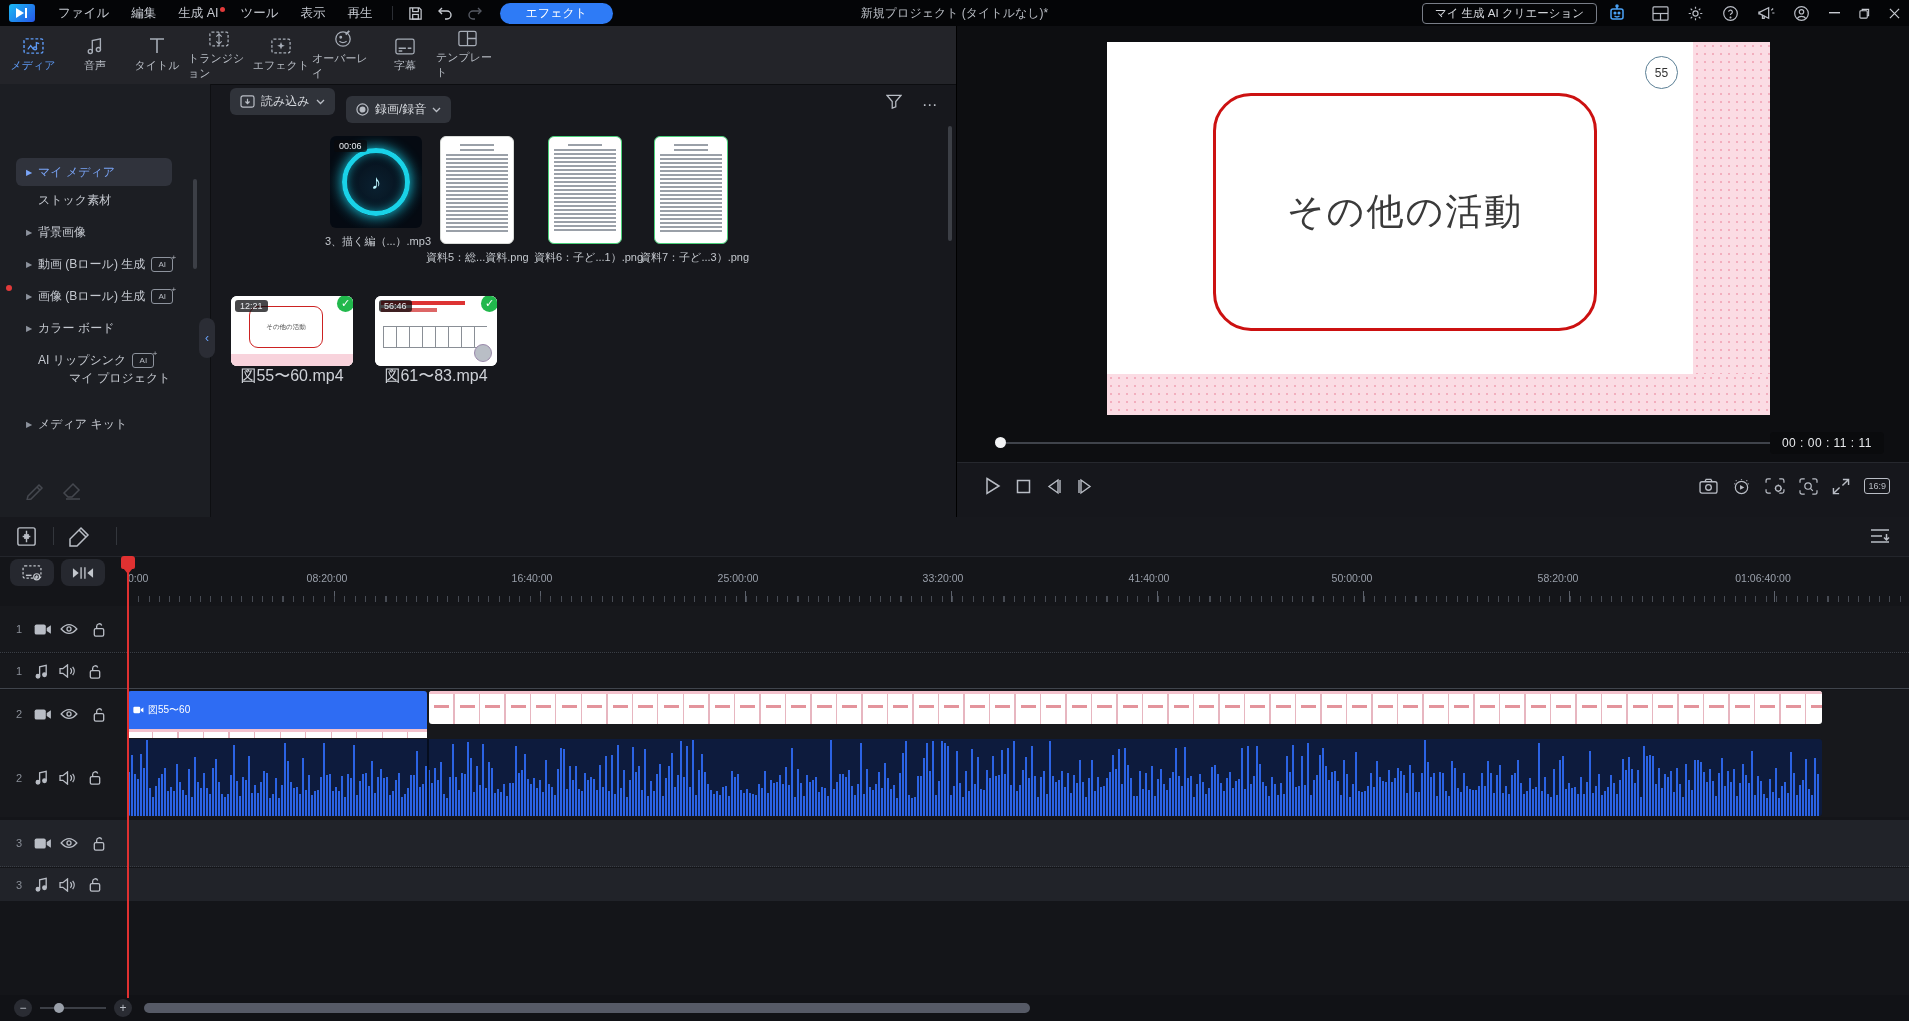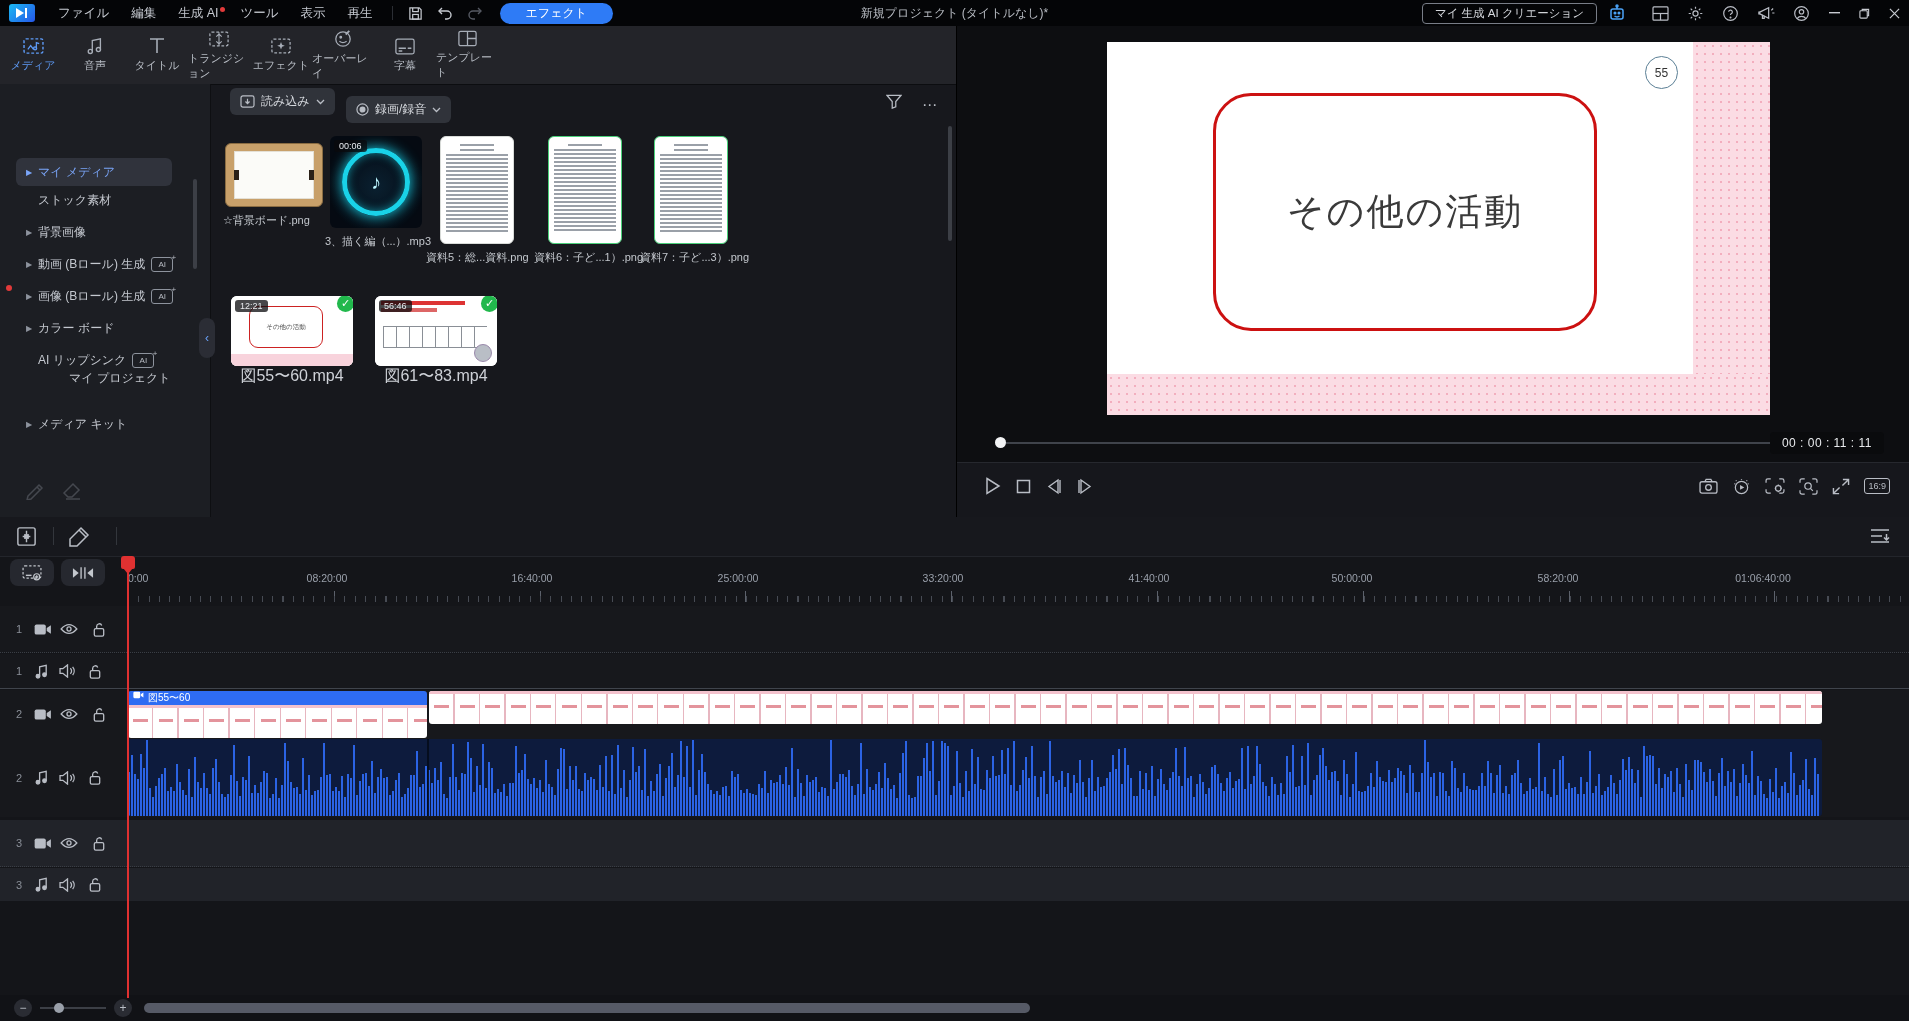--- a/index.html
+++ b/index.html
@@ -101,21 +101,21 @@
   .ticks-major{position:absolute;left:128px;width:1774px;top:74px;height:11px;background:repeating-linear-gradient(90deg,#5c616b 0 1px,transparent 1px 205.8px);}
   .track-row{position:absolute;left:0;width:1909px;}
   .row-dark{background:#17181c;}
   .row-light{background:#212329;}
   .dotted-b{border-bottom:1px dotted #3a3e45;}
   .solid-b{border-bottom:1px solid #40444c;}
   .th{position:absolute;left:0;top:0;height:100%;width:125px;display:flex;align-items:center;color:#9aa0a8;}
   .th .num{width:14px;margin-left:12px;font-size:11px;text-align:center;color:#8a8f98;}
   .th .ti{margin-left:8px;}
   .clip{position:absolute;border-radius:3px;overflow:hidden;}
-  .clip-head{height:14px;background:#2e6cf3;display:flex;align-items:flex-start;gap:4px;padding:0 5px;color:#fff;font-size:10px;white-space:nowrap;}
+  .clip-head{height:14px;background:#2e6cf3;display:flex;align-items:center;gap:4px;padding:12px 5px;color:#fff;font-size:10px;white-space:nowrap;}
   .clip-body{height:33px;background:
       linear-gradient(#f3c2cd 0 3px, transparent 3px),
       repeating-linear-gradient(90deg,#ffffff 0 24px,#e7b6c0 24px 25.5px);
       position:relative;}
   .clip-body::after{content:"";position:absolute;left:0;right:0;top:14px;height:3px;
       background:repeating-linear-gradient(90deg,transparent 0 5px,rgba(205,60,75,.55) 5px 20px,transparent 20px 25.5px);}
   .wave-clip{position:absolute;left:128px;top:222px;width:1694px;height:77px;border-radius:3px;background:#0d1b3d;overflow:hidden;display:flex;align-items:flex-end;}
   .wave-clip i{flex:0 0 2px;margin-right:1px;background:#2b63e4;}
   .wave-split{position:absolute;left:299px;top:0;width:2px;height:100%;background:rgba(5,10,25,.85);}
   .playhead-line{position:absolute;left:127px;top:39px;width:2px;height:442px;background:#e03131;z-index:6;}
@@ -399,28 +399,20 @@
           </span>
       </div>
       <span class="ico" style="position:absolute;left:662px;top:6px;">
         <svg width="16" height="15" viewBox="0 0 18 16" fill="none" stroke="currentColor" stroke-width="1.4">
             <path d="M1 1 h16 L11 8 v6 l-4 1.5 V8 z"></path>
           </svg>
       </span>
       <span class="ico" style="position:absolute;left:698px;top:8px;font-size:15px;letter-spacing:1px;">⋯</span>
     </div>
 
-    <div class="cell" style="left:223px;top:110px;">
-      <div class="thumb board-thumb">
-        <div class="board-inner"></div>
-        <div class="board-clip" style="left:8px;"></div>
-        <div class="board-clip" style="right:8px;"></div>
-      </div>
-      <div class="label">☆背景ボード.png</div>
-    </div>
     <div class="cell" style="left:325px;top:110px;">
       <div class="thumb audio-thumb">
         <span class="dur-badge">00:06</span>
         <div class="audio-ring">♪</div>
       </div>
       <div class="label">3、描く編（...）.mp3</div>
     </div>
     <div class="cell" style="left:426px;top:110px;">
       <div class="thumb doc-thumb" style="margin-top:0;">
         <div class="doc-line short"></div>

